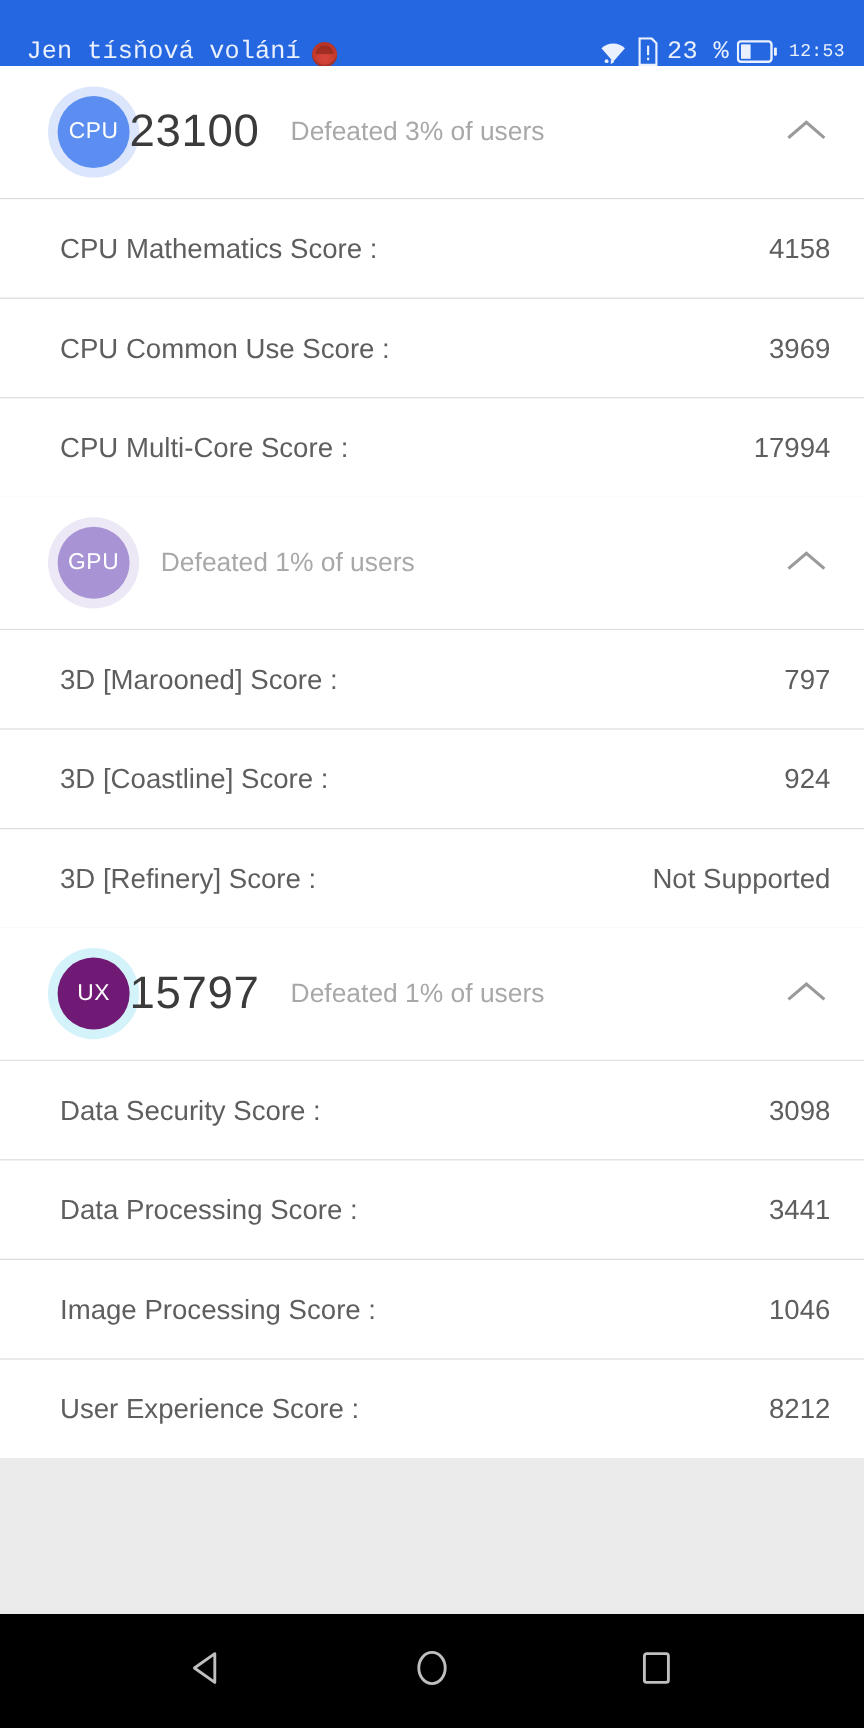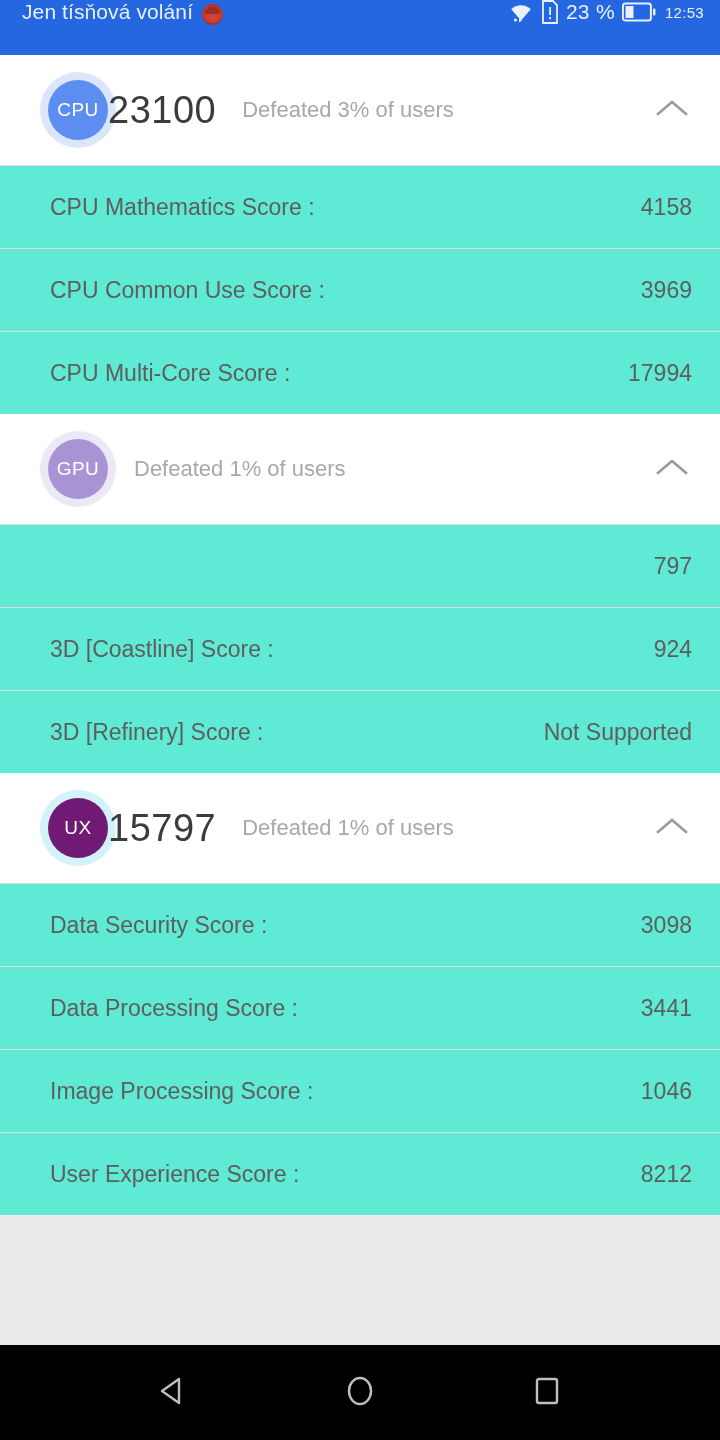--- a/index.html
+++ b/index.html
@@ -7,22 +7,22 @@
     width:720px; height:1440px;
     font-family:"Liberation Sans", sans-serif;
     background:#ffffff;
     overflow:hidden;
   }
   #app { width:720px; height:1440px; position:relative; display:flex; flex-direction:column; }
 
   
   .statusbar{
     height:55px; background:#2467e0; color:#e8eefc;
-    display:flex; align-items:flex-start; padding:0 16px 0 22px;
-    font-size:21px; flex:0 0 auto;
+    display:flex; align-items:flex-end; padding:0 16px 0 22px;
+    font-size:21px; flex:0 0 auto;font-family:Liberation Mono, monospace;
   }
   .status-left{ display:flex; align-items:center; gap:9px; }
   .carrier{ font-size:21px; letter-spacing:.1px; color:#eaf0fd; }
   .emoji-icon{
     width:21px; height:21px; border-radius:50%;
     background:radial-gradient(circle at 50% 65%, #d9453c 0%, #c0392b 60%, #9e2b20 100%);
     position:relative; display:inline-block; top:2px;
     box-shadow: inset 0 -2px 0 rgba(0,0,0,.18);
   }
   .emoji-icon:before{
@@ -64,21 +64,21 @@
   .score{
     font-size:38px; color:#3b3b3b; font-weight:400; letter-spacing:.5px;
     min-width:0; white-space:nowrap;
   }
   .defeated{
     font-size:22px; color:#a8a8a8; margin-left:26px; white-space:nowrap;
   }
   .chev{ margin-left:auto; width:44px; height:44px; display:flex; align-items:center; justify-content:center; cursor:pointer;}
 
   .row{
-    height:83px; background:#5eead4; display:flex; align-items:center;
+    height:83px; background:#ffffff; display:flex; align-items:center;
     padding:0 28px 0 50px; border-top:1px solid #dcdcdc;
   }
   .row:first-child{ border-top:none; }
   .row-label{ font-size:23px; color:#5e5e5e; white-space:nowrap; }
   .row-value{ margin-left:auto; font-size:23px; color:#5e5e5e; white-space:nowrap; }
 
   
   .navbar{
     height:95px; background:#000000; display:flex; align-items:center;
     justify-content:space-around; flex:0 0 auto; padding:0 80px;
@@ -153,20 +153,21 @@
           <div class="badge gpu">GPU</div>
         </div>
         <div class="defeated">Defeated 1% of users</div>
         <div class="chev">
           <span><svg width="34" height="20" viewBox="0 0 34 20">
               <path d="M3 16 L17 4 L31 16" fill="none" stroke="#9a9a9a" stroke-width="2.6" stroke-linecap="square"></path>
             </svg></span>
         </div>
       </div>
       <div class="row">
+        <span class="row-label">3D [Marooned] Score :</span>
         <span class="row-value">797</span>
       </div>
       <div class="row">
         <span class="row-label">3D [Coastline] Score :</span>
         <span class="row-value">924</span>
       </div>
       <div class="row">
         <span class="row-label">3D [Refinery] Score :</span>
         <span class="row-value">Not Supported</span>
       </div>

